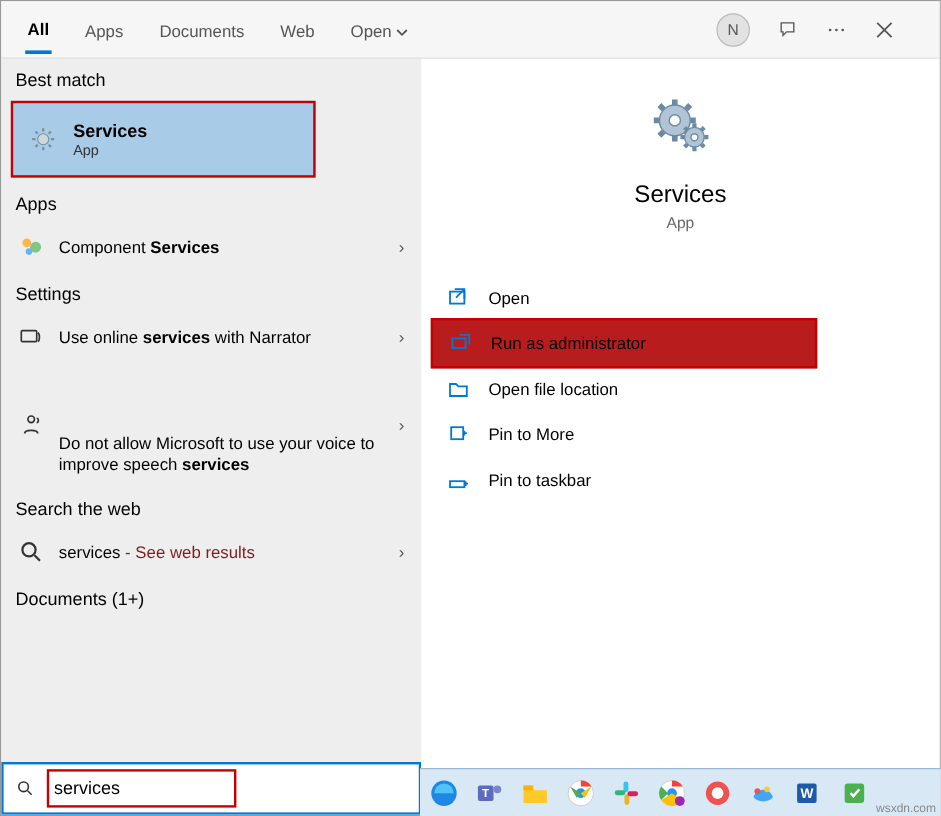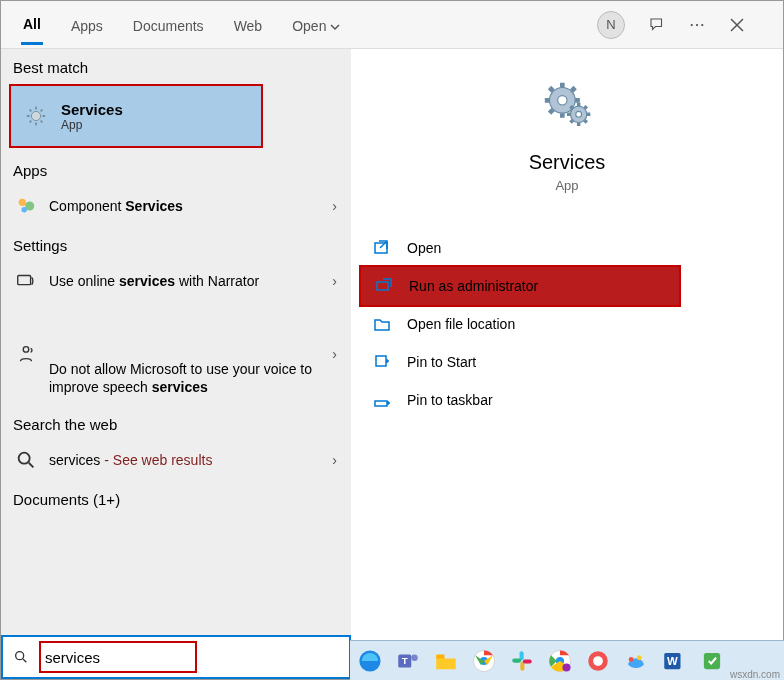--- a/index.html
+++ b/index.html
@@ -225,21 +225,21 @@
             </span>
           <span>Open file location</span>
         </div>
         <div class="action">
           <span class="icon">
               <svg viewBox="0 0 18 18" fill="none" stroke="#0078d4" stroke-width="1.5">
                 <rect x="3" y="3" width="10" height="10"></rect>
                 <path d="M13 8h3M14 6v4"></path>
               </svg>
             </span>
-          <span>Pin to Start</span>
+          <span>Pin to More</span>
         </div>
         <div class="action">
           <span class="icon">
               <svg viewBox="0 0 18 18" fill="none" stroke="#0078d4" stroke-width="1.5">
                 <rect x="2" y="10" width="12" height="5"></rect>
                 <path d="M14 12h3M15 10v4"></path>
               </svg>
             </span>
           <span>Pin to taskbar</span>
         </div>

